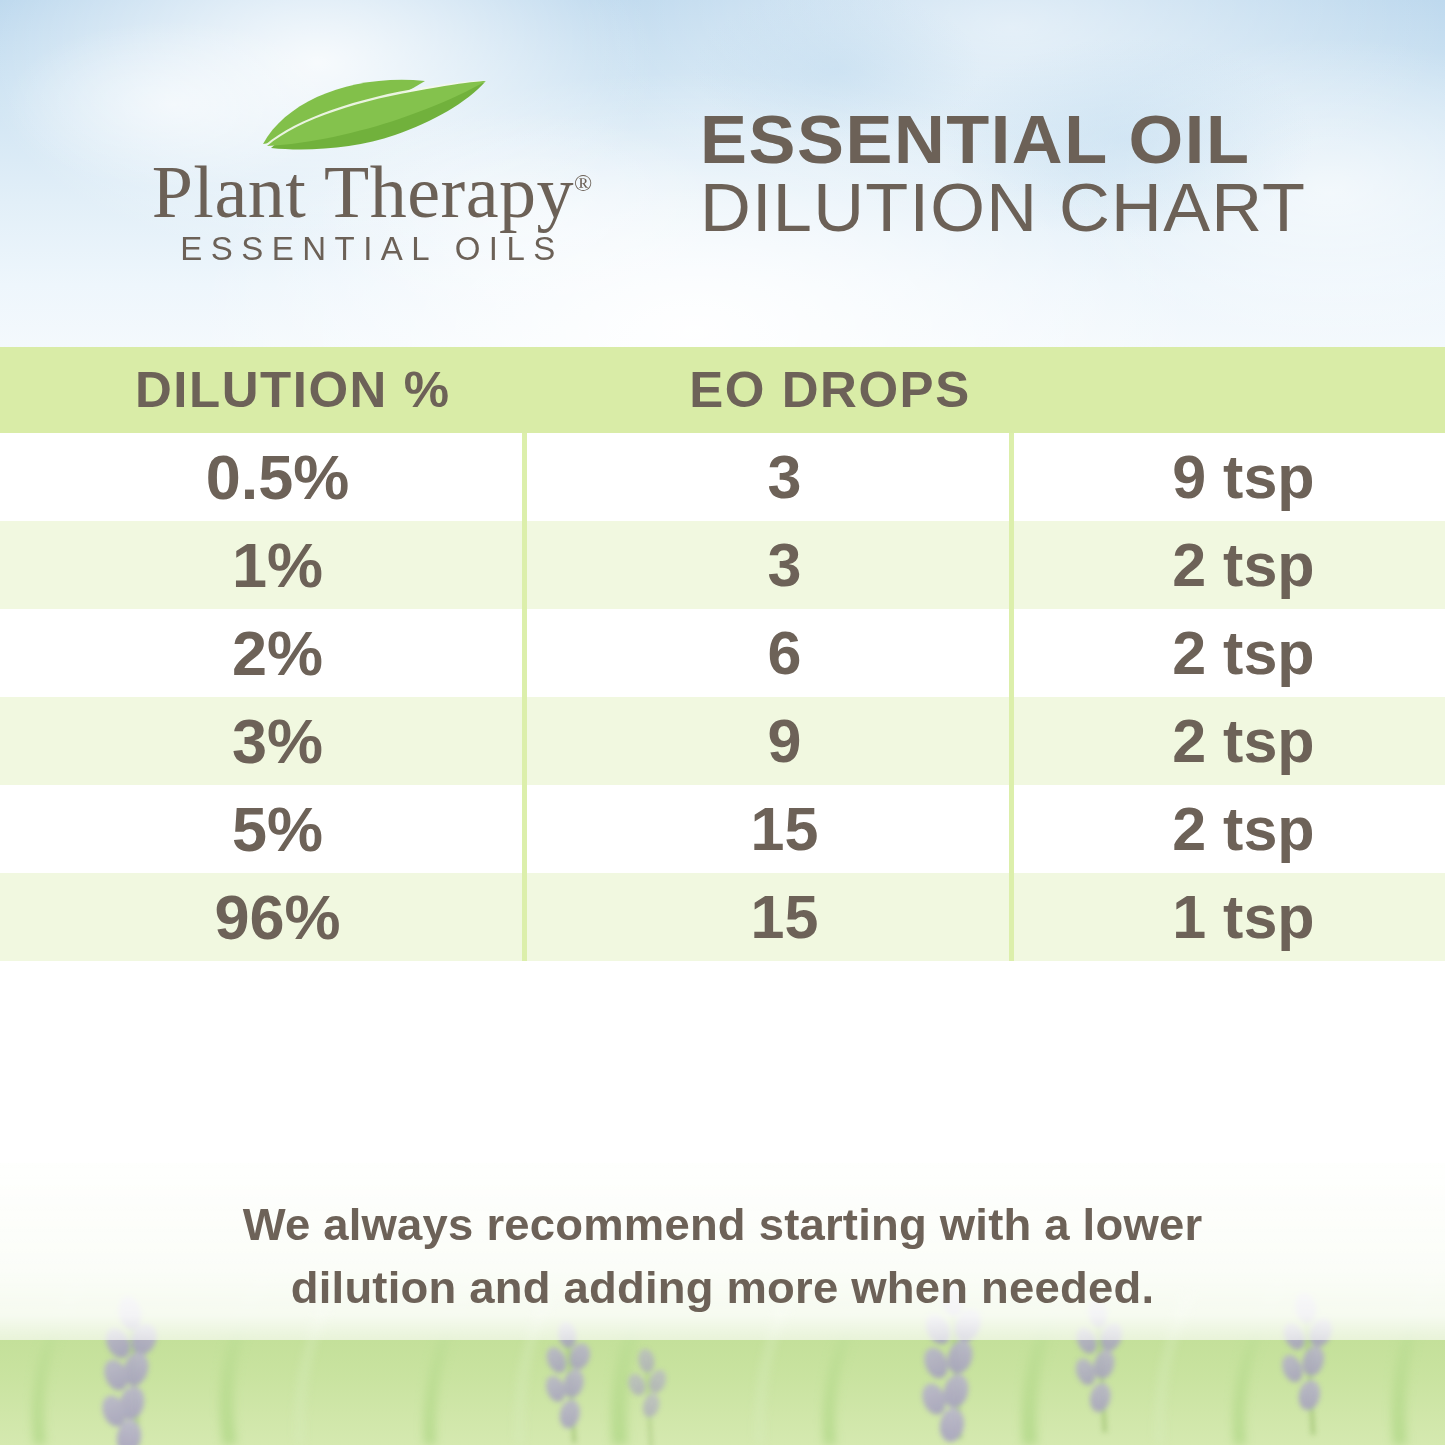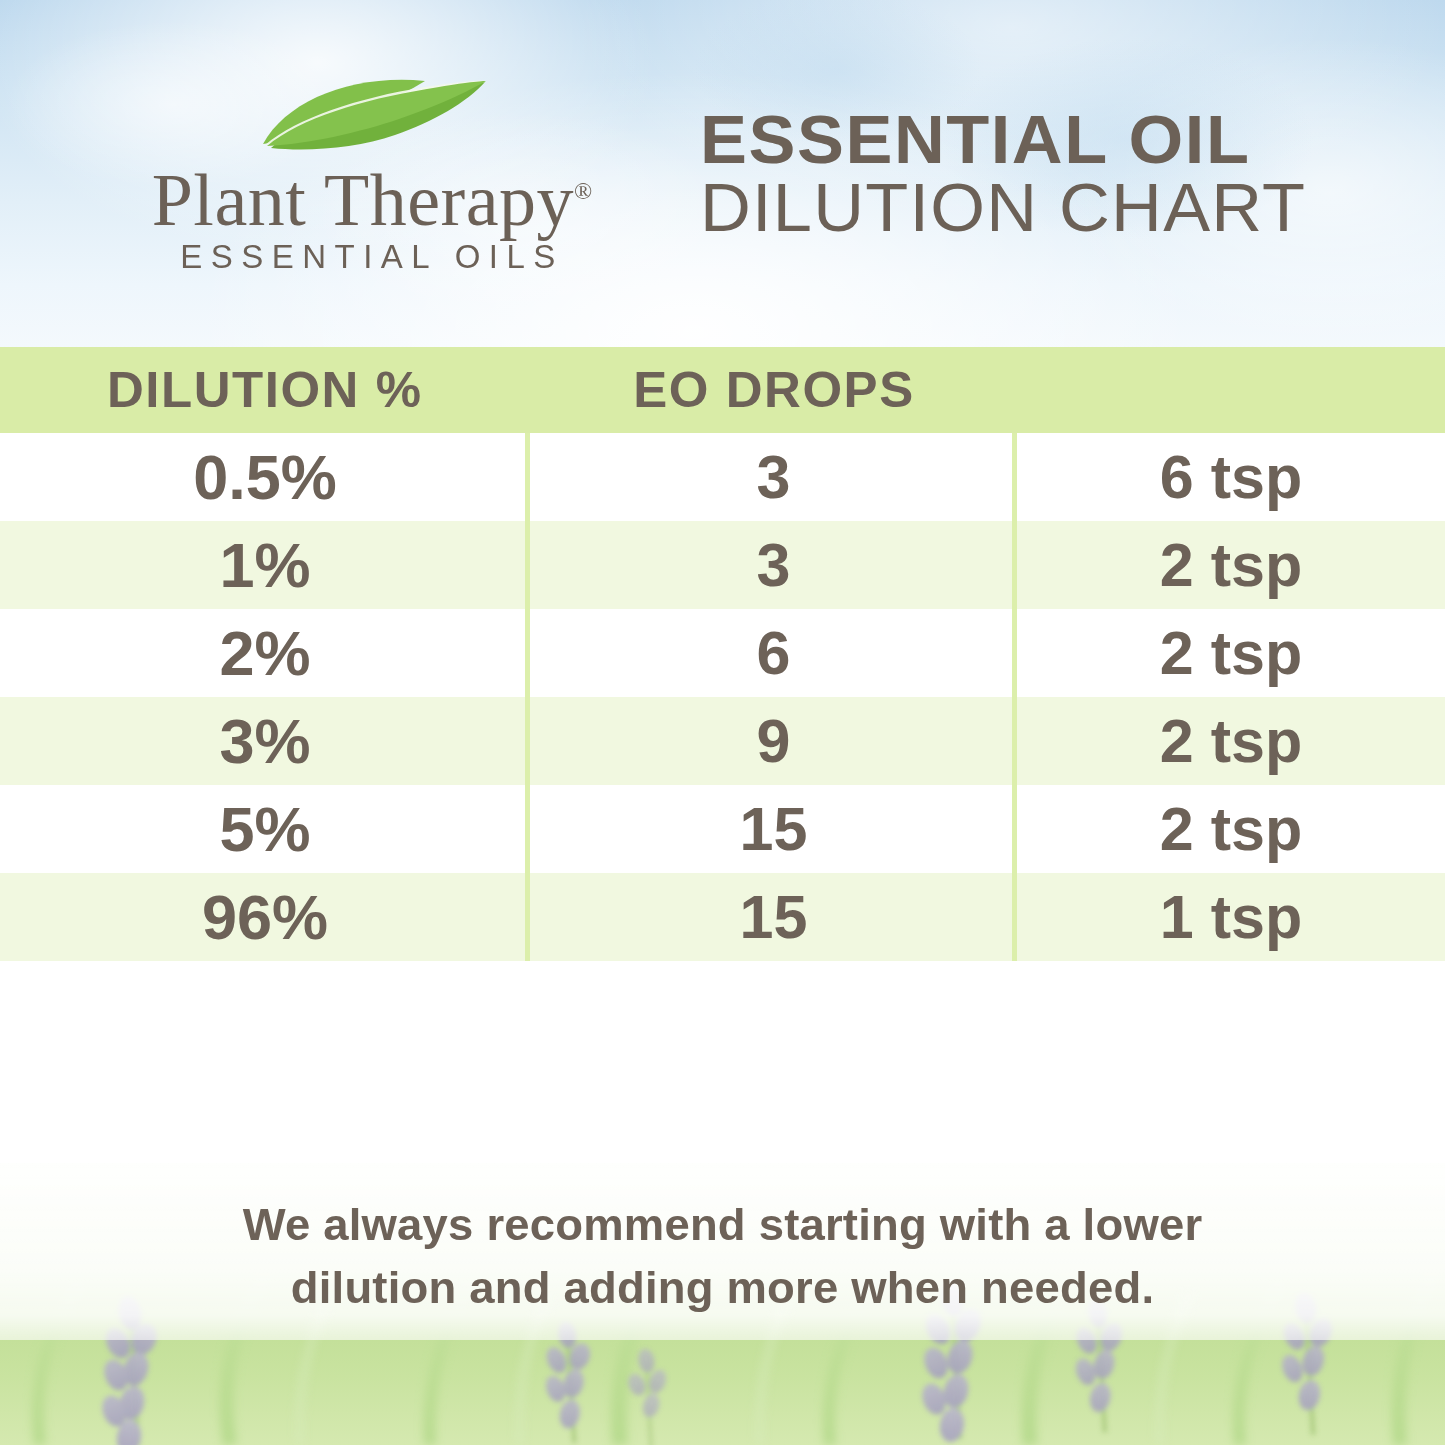--- a/index.html
+++ b/index.html
@@ -30,21 +30,21 @@
       radial-gradient(ellipse 200px 110px at 58% 20%, rgba(180,212,236,.35), rgba(255,255,255,0) 72%);
   }
 
   
   .logo{position:absolute;left:92px;top:78px;width:560px;text-align:center;z-index:5;}
   .leaf-wrap{width:100%;height:74px;position:relative;}
   .leaf-svg{position:absolute;left:50%;margin-left:-115px;top:0;}
   .logo-word{
     font-family:"Liberation Serif", serif;
     font-size:74px;color:#6c6157;letter-spacing:0.5px;
-    line-height:1.0;margin-top:11px;white-space:nowrap;
+    line-height:1.0;margin-top:3px;white-space:nowrap;
   }
   .logo-word .reg{font-size:24px;vertical-align:super;letter-spacing:0;}
   .logo-sub{
     font-family:"Liberation Sans", sans-serif;
     font-size:33px;color:#6c6157;letter-spacing:8.5px;
     margin-top:1px;white-space:nowrap;
   }
 
   
   .title{position:absolute;left:700px;top:108px;width:680px;z-index:5;text-align:left;}
@@ -60,21 +60,21 @@
   }
 
   
   .table{position:absolute;left:0;top:347px;width:1445px;z-index:4;}
   .row{display:flex;position:relative;width:1445px;}
   .head-row{height:86px;background:#d9eca7;}
   .body-row{height:88px;text-align:center;}
   .body-row.alt{background:#f1f8e0;}
   .body-row.plain{background:#ffffff;}
 
-  .cell{display:flex;align-items:center;justify-content:center;position:relative;}
+  .cell{display:flex;align-items:center;justify-content:center;position:relative;padding-left:28px;}
   .c1{width:530px;}
   .c2{width:487px;}
   .c3{width:428px;}
 
   
   .body-row .c1:after,
   .body-row .c2:after{
     content:"";position:absolute;right:0;top:0;bottom:0;width:5px;background:#dcefab;
   }
 
@@ -150,21 +150,21 @@
     </div>
 
     <div class="row body-row plain">
       <div class="cell c1">
           <span class="val-dil">0.5%</span>
         </div>
       <div class="cell c2">
           <span class="val-drop">3</span>
         </div>
       <div class="cell c3">
-          <span class="val-car">6 tsp</span>
+          <span class="val-car">9 tsp</span>
         </div>
     </div>
 
     <div class="row body-row alt">
       <div class="cell c1">
           <span class="val-dil">1%</span>
         </div>
       <div class="cell c2">
           <span class="val-drop">3</span>
         </div>

